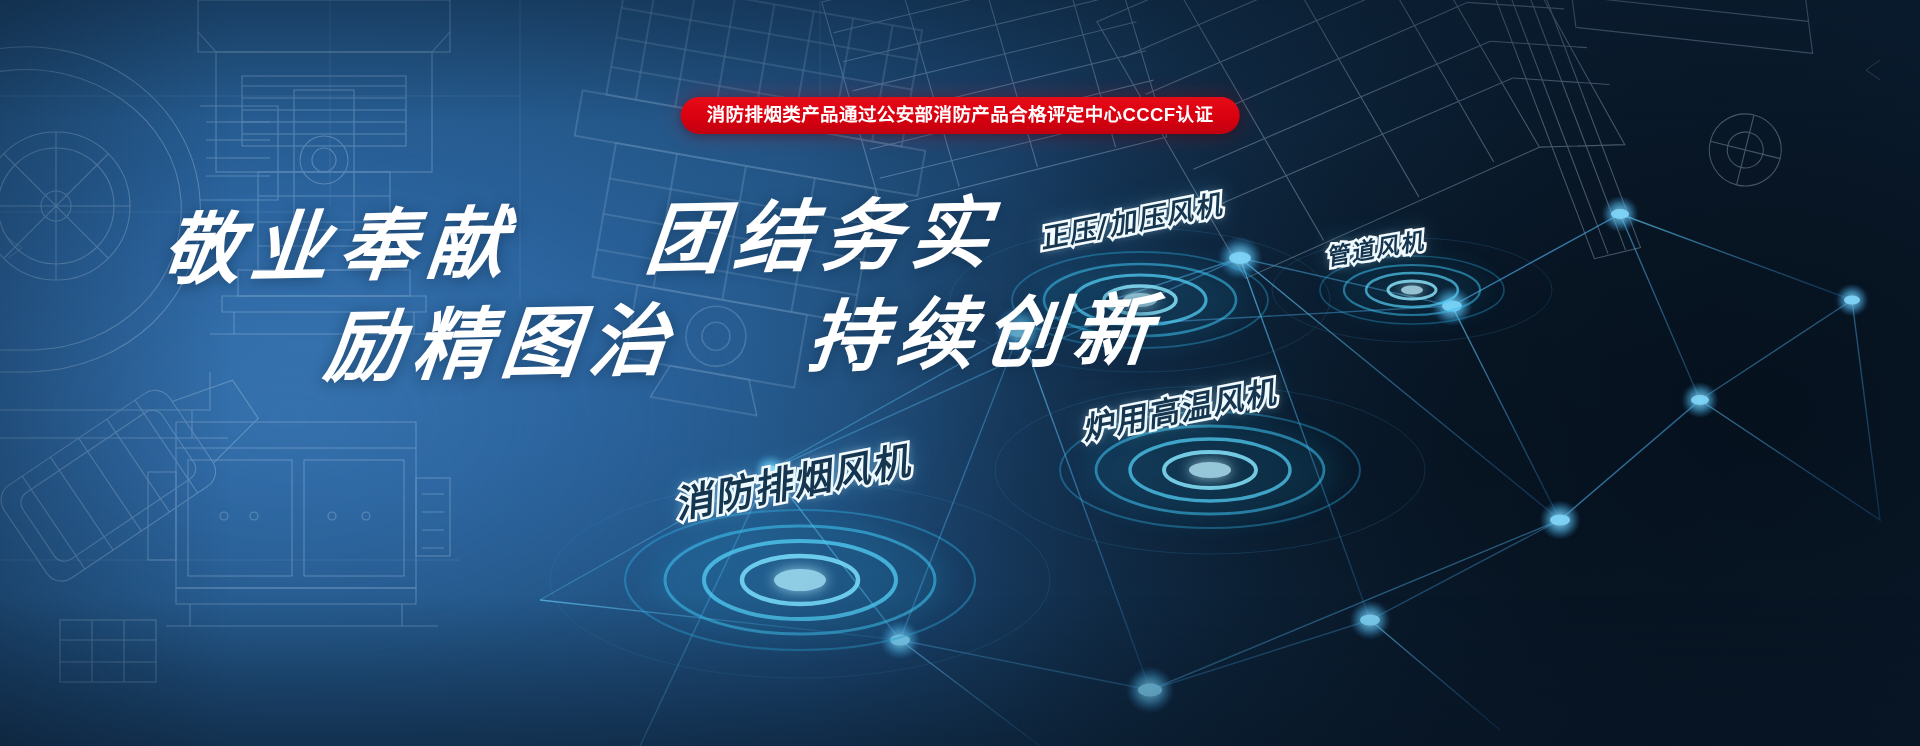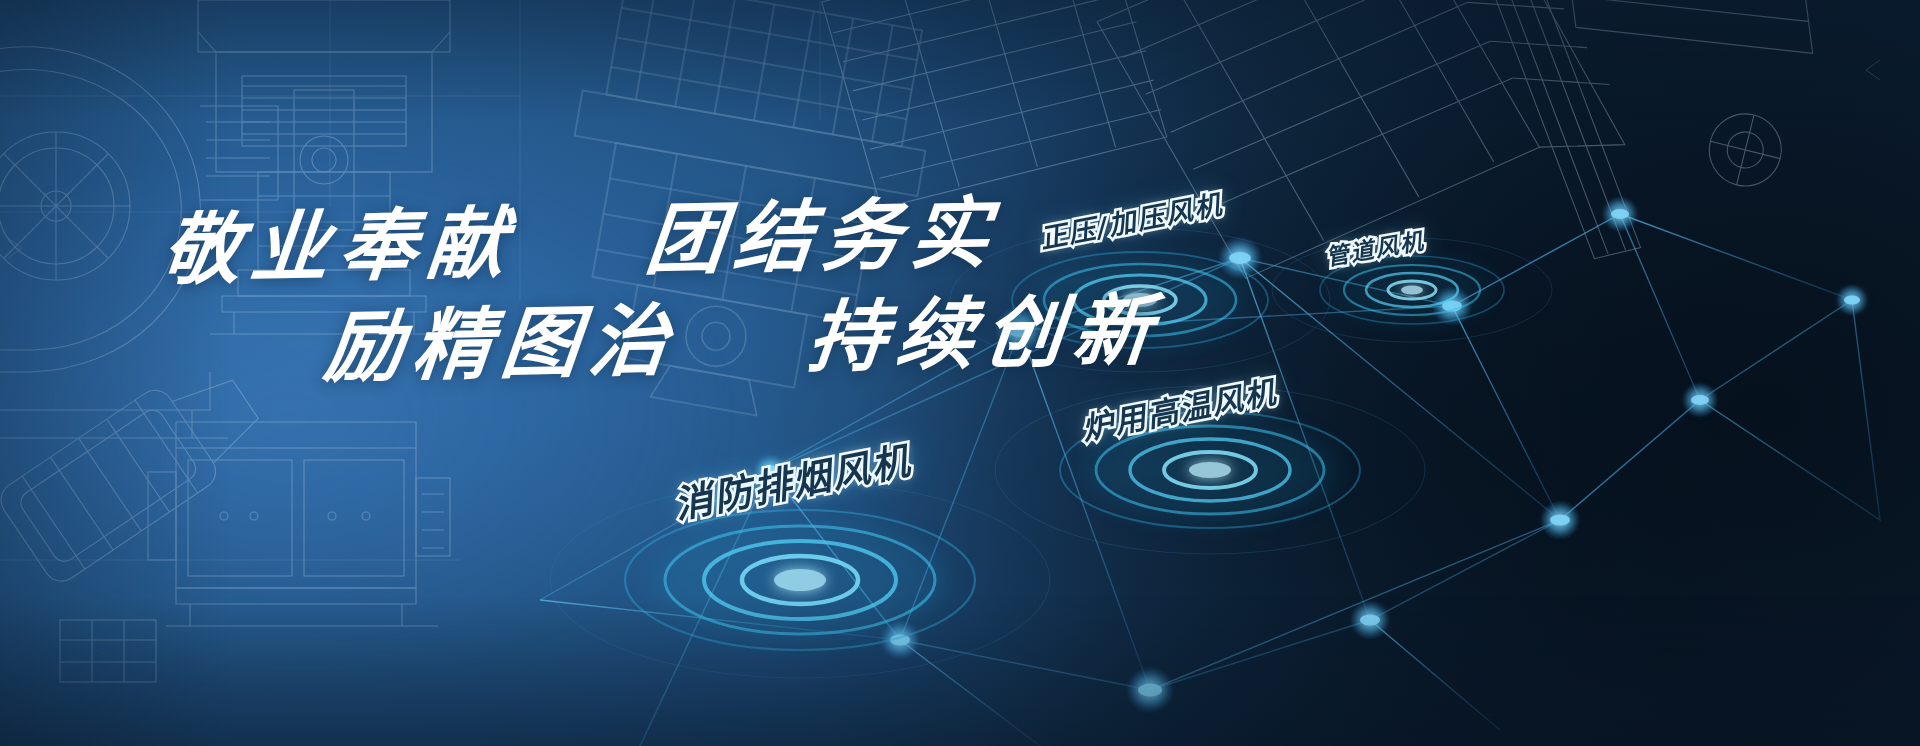--- a/index.html
+++ b/index.html
@@ -371,20 +371,21 @@
         <ellipse cx="1140" cy="300" rx="190" ry="72"></ellipse>
         <ellipse cx="800" cy="580" rx="250" ry="98"></ellipse>
         <ellipse cx="1210" cy="470" rx="215" ry="84"></ellipse>
         <ellipse cx="1412" cy="290" rx="140" ry="52"></ellipse>
       </g>
     </svg>
   </div>
 
   <div class="bg-vignette"></div>
 
+  <div class="cert-pill">消防排烟类产品通过公安部消防产品合格评定中心CCCF认证</div>
 
   <div class="slogan">
     <div class="slogan-line l1">
       <span>敬业奉献</span>
       <span class="slogan-gap"></span>
       <span>团结务实</span>
     </div>
     <div class="slogan-line l2">
       <span>励精图治</span>
       <span class="slogan-gap"></span>

